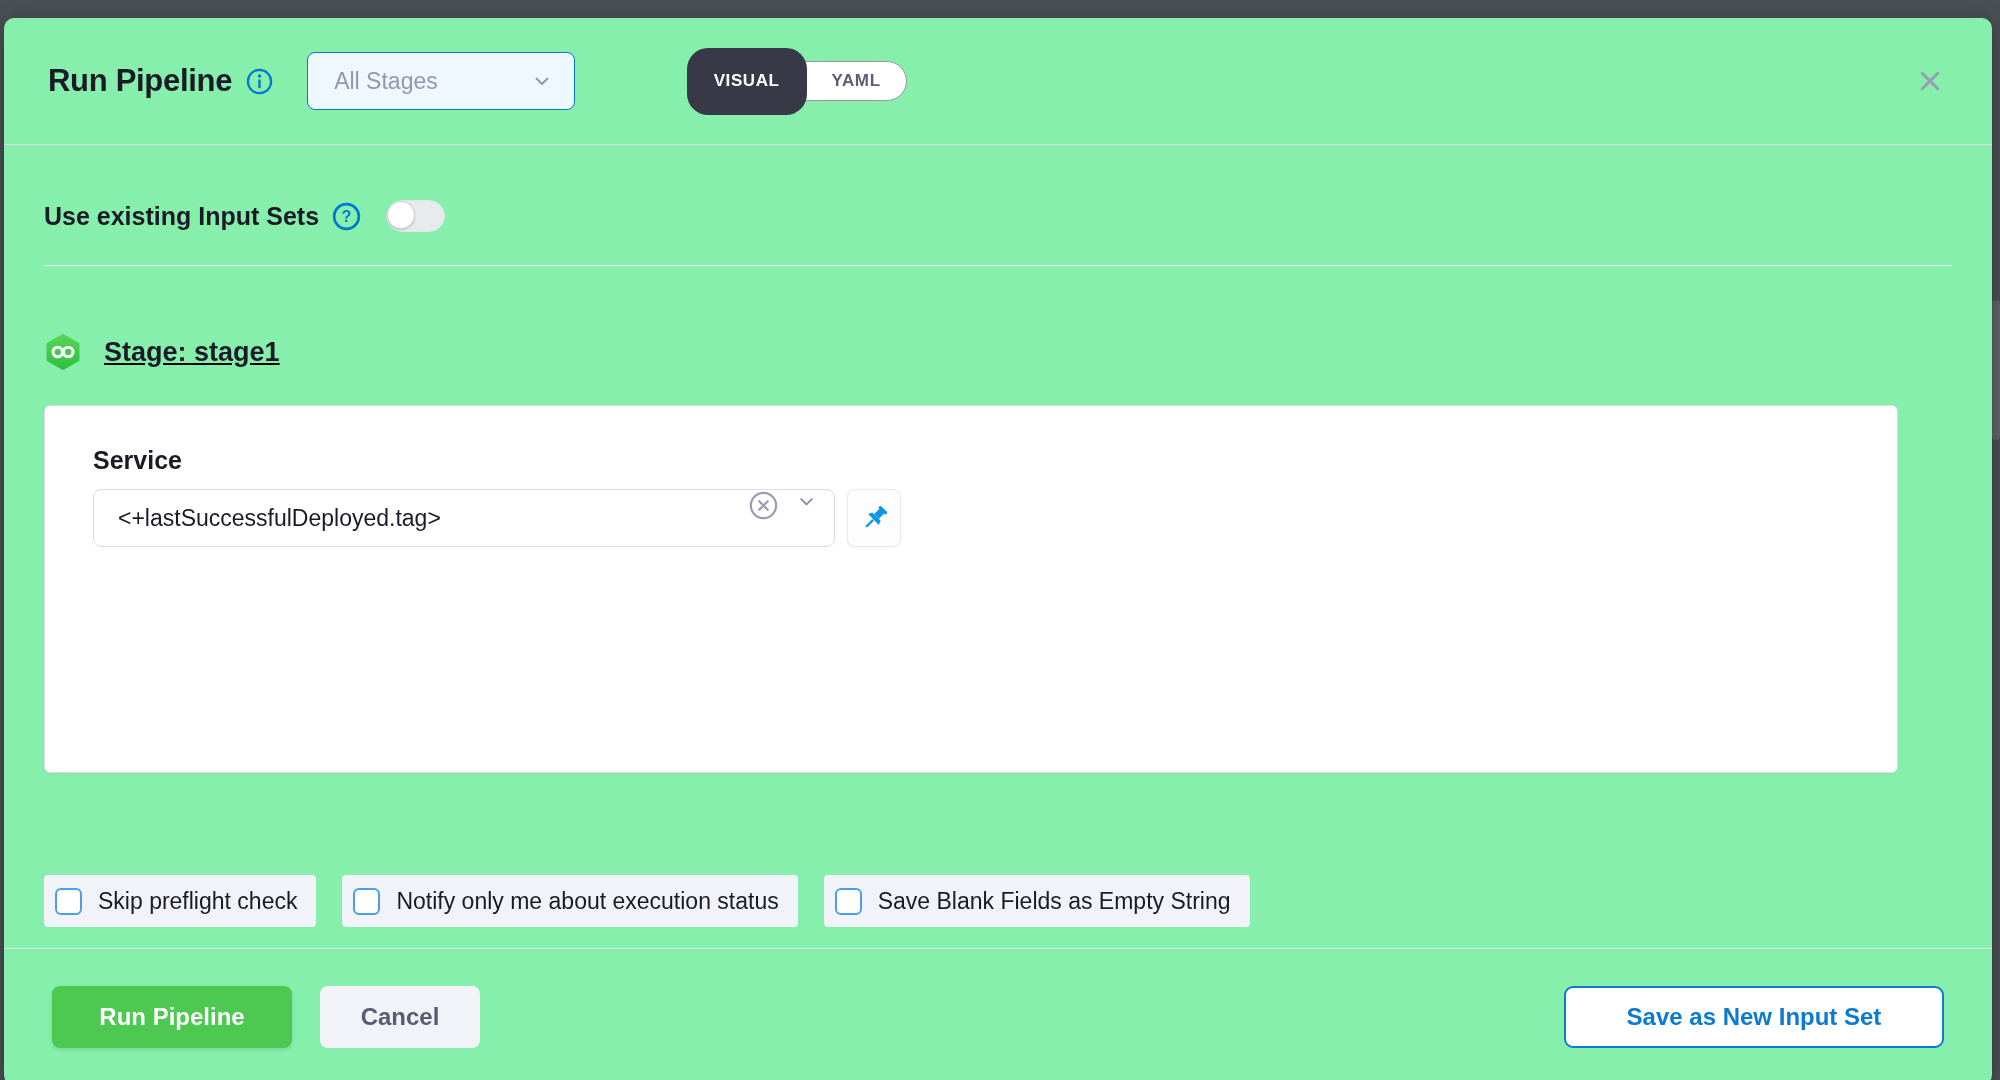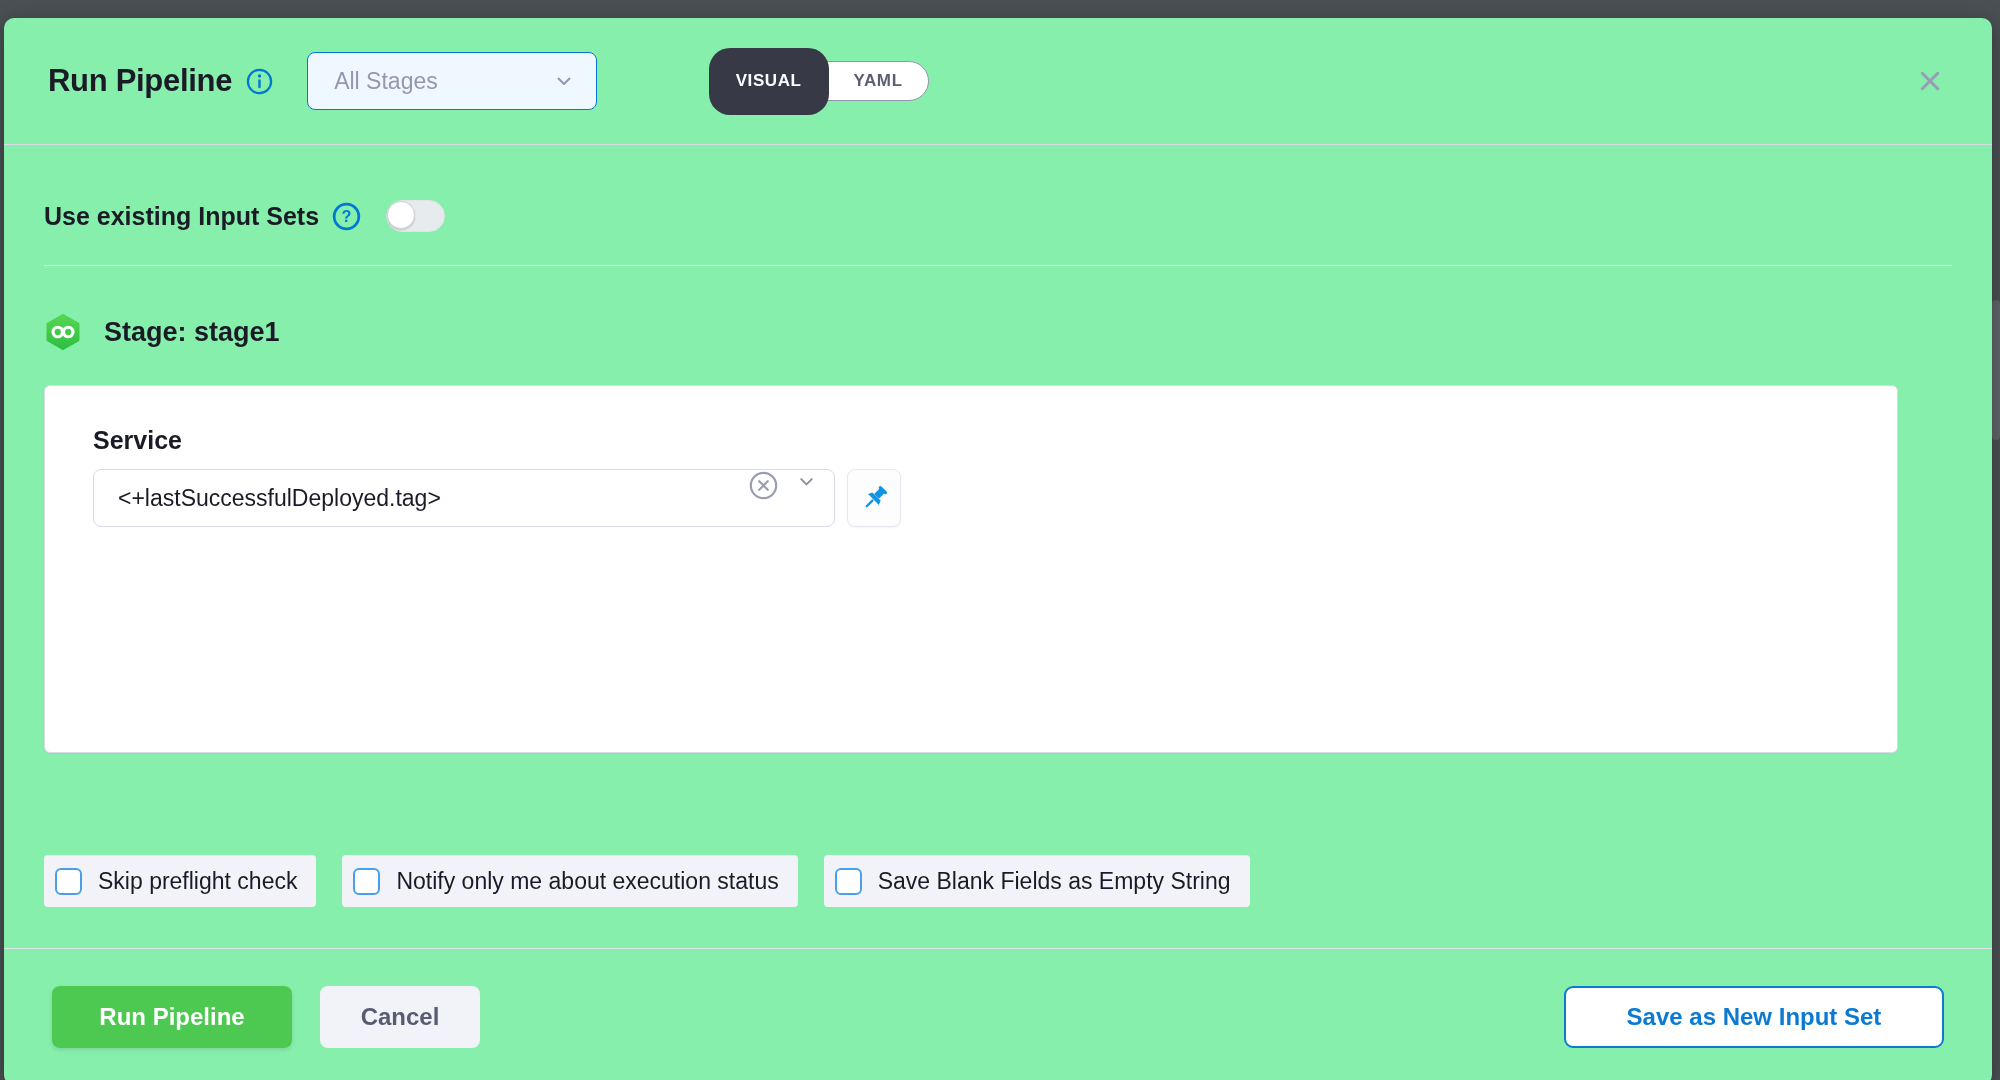--- a/index.html
+++ b/index.html
@@ -6,21 +6,21 @@
     font-family:"Liberation Sans","DejaVu Sans",sans-serif;overflow:hidden;}
   .scroll-thumb{position:absolute;right:0;top:300px;width:8px;height:140px;background:#60656a;border-radius:4px;}
   .modal{position:absolute;left:4px;top:18px;width:1988px;height:1067px;background:#86efac;
     border-radius:10px;overflow:hidden;display:flex;flex-direction:column;box-shadow:0 4px 20px rgba(0,0,0,.35);}
 
   
   .header{flex:0 0 127px;display:flex;align-items:center;padding:0 46px 0 44px;
     border-bottom:1px solid #d9dbe5;box-sizing:border-box;}
   .title{font-size:31px;font-weight:bold;color:#1b1b28;letter-spacing:-.3px;}
   .info-icon{margin-left:14px;display:flex;cursor:pointer;}
-  .stage-select{margin-left:34px;width:290px;height:58px;background:#eef8fe;border:1.5px solid #0278d5;
+  .stage-select{margin-left:34px;width:268px;height:58px;background:#eef8fe;border:1.5px solid #0278d5;
     border-radius:8px;display:flex;align-items:center;justify-content:space-between;
     padding:0 20px 0 26px;box-sizing:border-box;cursor:pointer;}
   .stage-select .val{color:#9497af;font-size:23px;}
   .view-toggle{margin-left:112px;display:flex;align-items:center;height:38px;border:1.5px solid #9294ab;
     border-radius:21px;background:#fff;}
   .seg{font-size:17px;font-weight:bold;letter-spacing:.6px;padding:0 25px;height:38px;
     display:flex;align-items:center;border-radius:21px;cursor:pointer;}
   .seg.visual{background:#383946;color:#fff;height:41px;margin:-1.5px 0 -1.5px -1.5px;padding:13px 27px;}
   .seg.yaml{color:#5c5e73;}
   .close-btn{margin-left:auto;display:flex;cursor:pointer;}
@@ -28,21 +28,21 @@
   
   .content{flex:1;padding:0 40px;box-sizing:border-box;}
   .inputsets-row{margin-top:50px;display:flex;align-items:center;height:42px;}
   .inputsets-label{font-size:25px;font-weight:bold;color:#1b1b28;}
   .help-icon{margin-left:13px;display:flex;cursor:pointer;}
   .switch{margin-left:25px;width:57px;height:30px;border-radius:16px;background:#e8ebee;
     border:1px solid #e1e4e8;position:relative;cursor:pointer;}
   .knob{position:absolute;left:0;top:0;width:28px;height:28px;border-radius:50%;background:#fff;
     border:1px solid #cfd3d8;box-sizing:border-box;box-shadow:0 1px 2px rgba(0,0,0,.18);}
   .divider1{margin-top:28px;height:1px;background:#e7e9f0;}
-  .stage-row{margin-top:46px;display:flex;align-items:center;height:40px;}
+  .stage-row{margin-top:66px;display:flex;align-items:center;height:40px;text-decoration:underline;}
   .stage-label{margin-left:22px;font-size:27px;font-weight:bold;color:#1b1b28;}
 
   .card{margin-top:33px;margin-right:54px;height:368px;background:#fff;border:1px solid #d8dbe6;
     border-radius:6px;padding:40px 48px;box-sizing:border-box;box-shadow:0 1px 3px rgba(40,41,61,.04);}
   .card-title{font-size:25px;font-weight:bold;color:#1b1b28;}
   .artifact-row{margin-top:28px;display:flex;align-items:center;}
   .artifact-label{font-size:23px;font-weight:bold;color:#696b84;}
   .redacted{margin-left:12px;width:102px;height:30px;background:#f1f1f3;border-radius:3px;filter:blur(2px);}
   .tag-label{margin-top:36px;font-size:23px;color:#4a4c5e;}
   .tag-row{margin-top:14px;display:flex;align-items:stretch;height:58px;}

